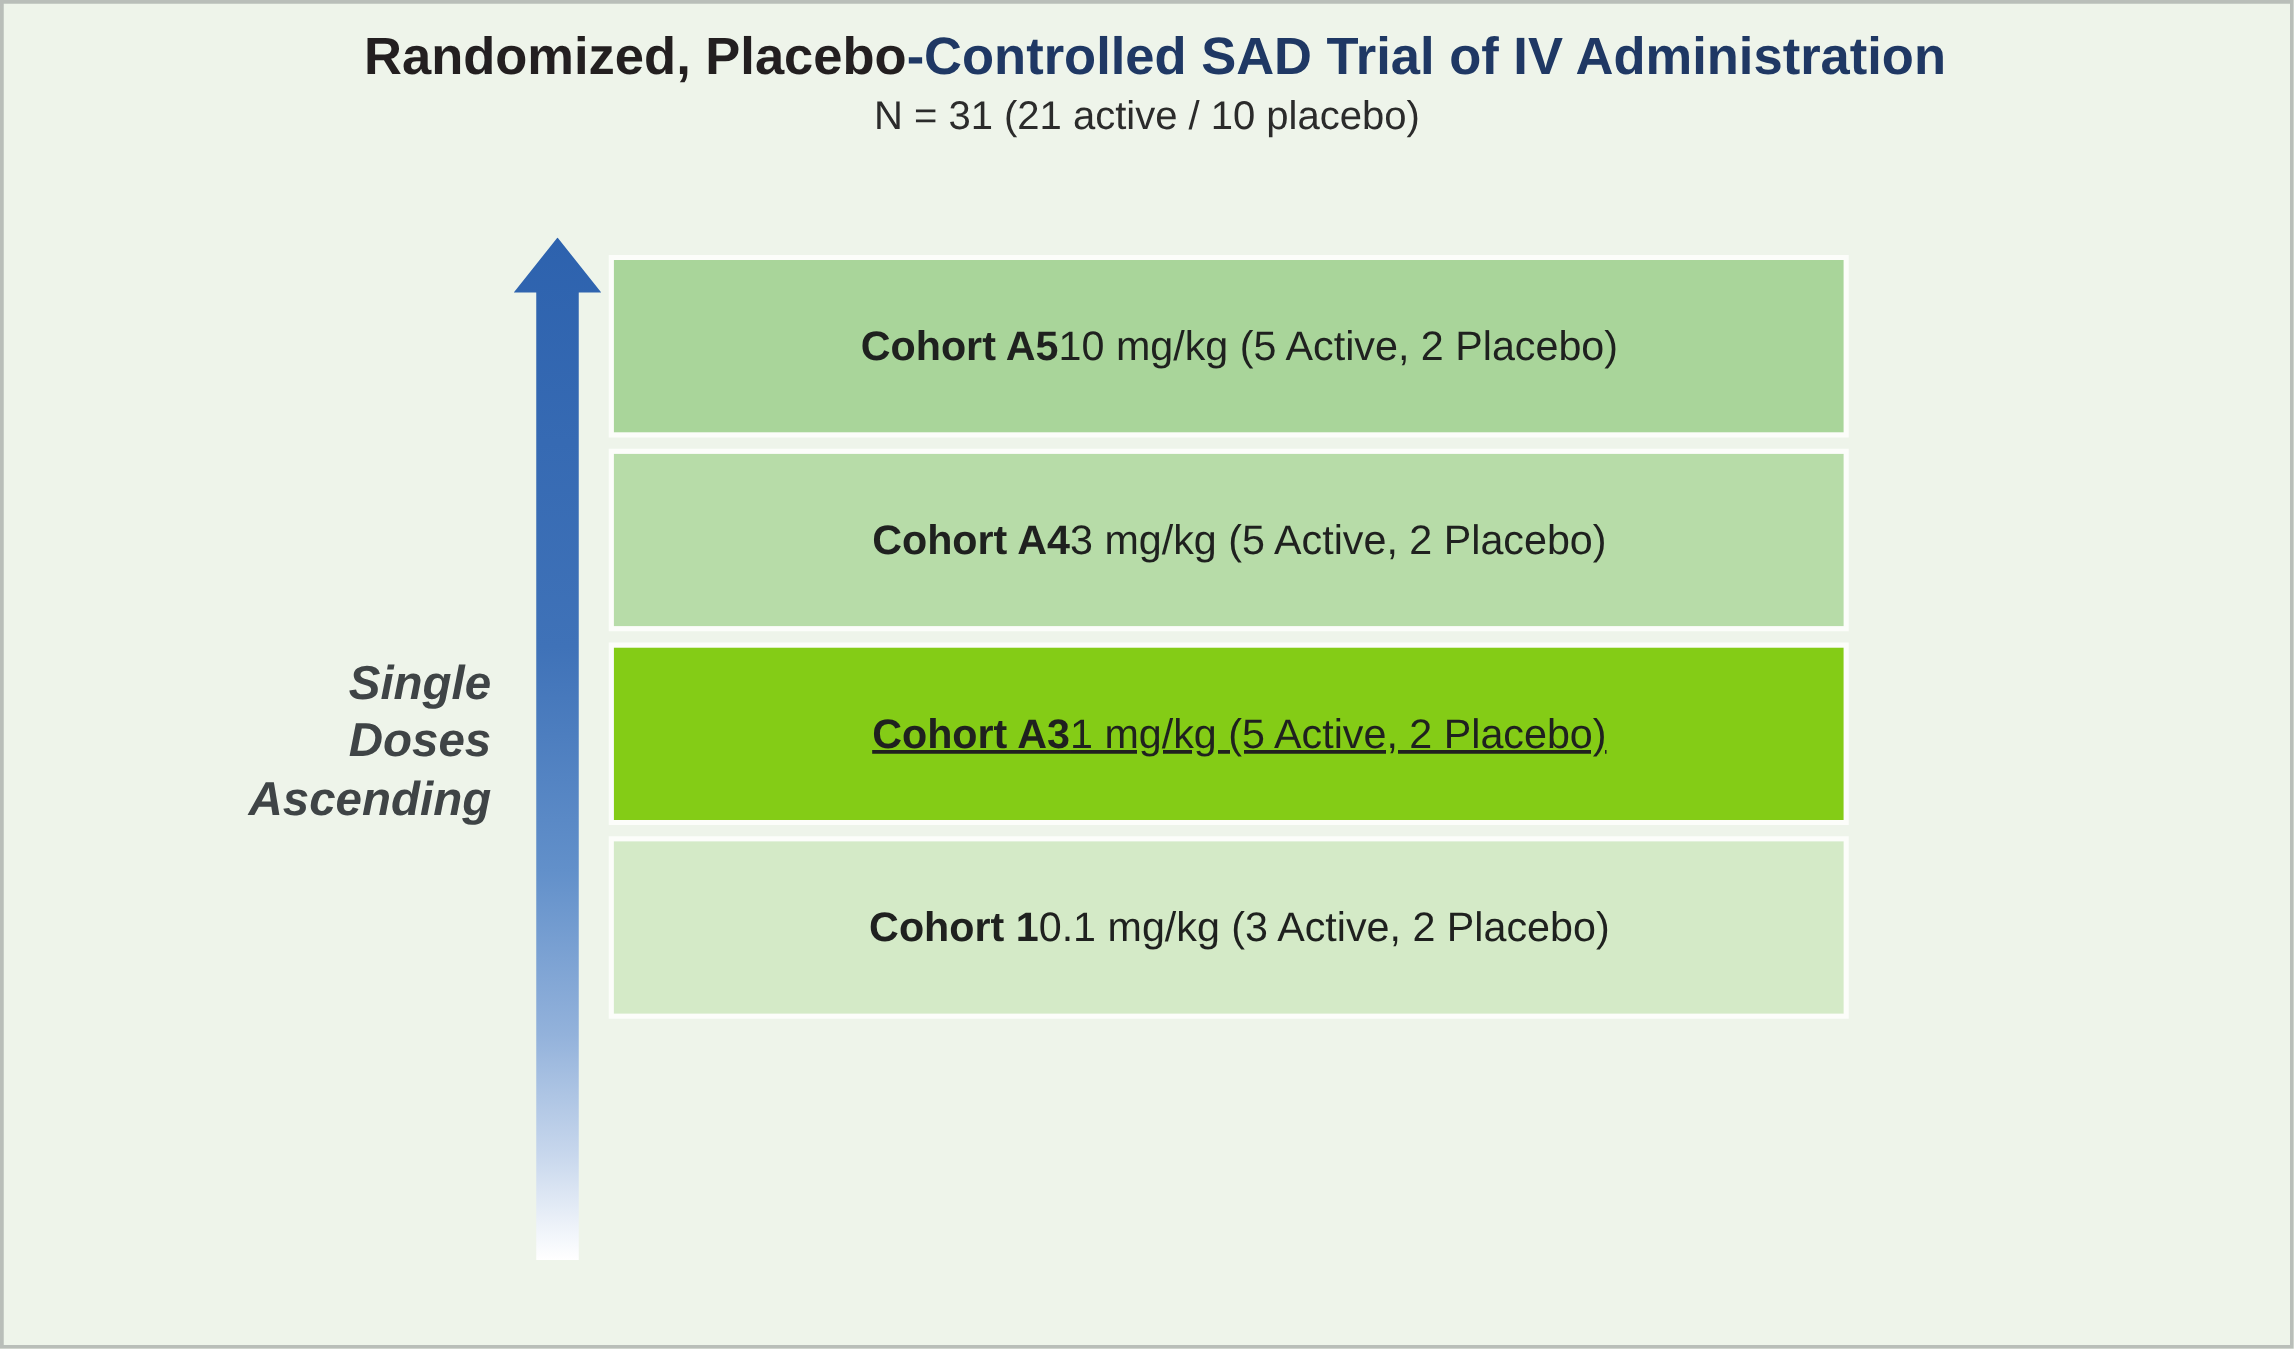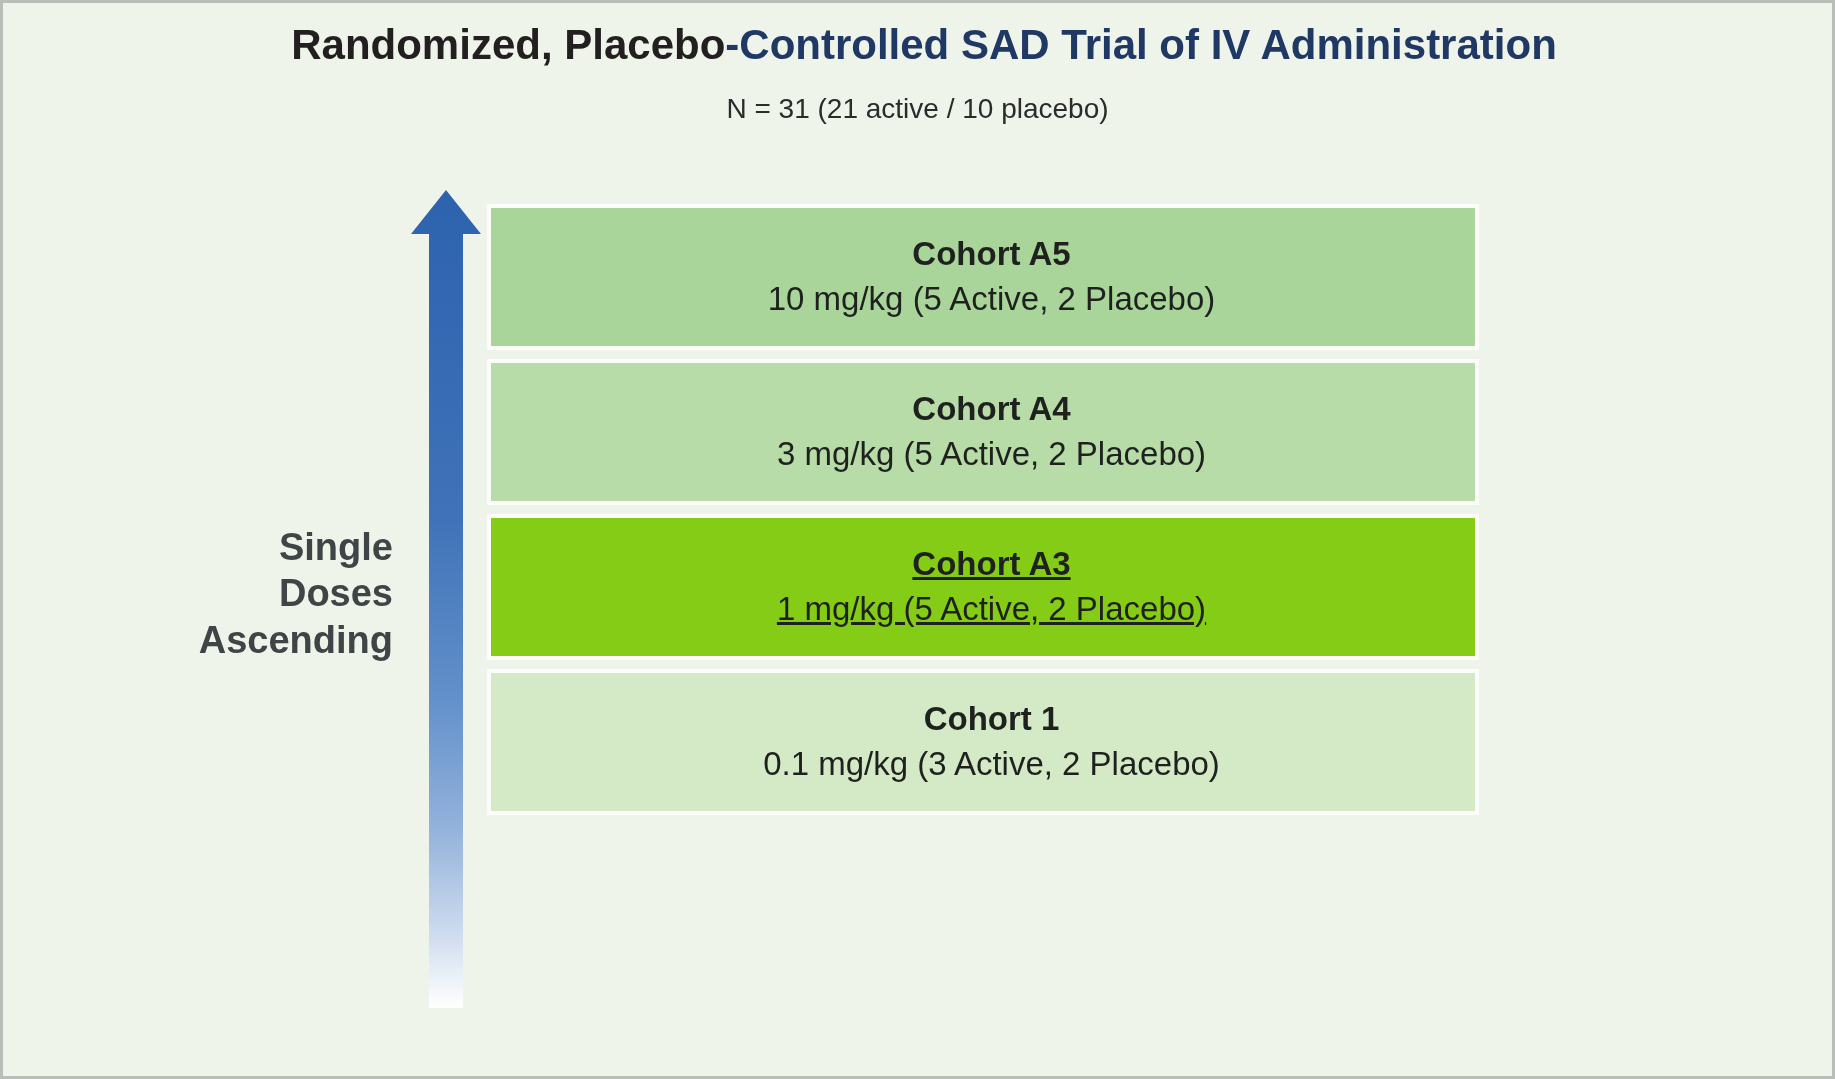--- a/index.html
+++ b/index.html
@@ -26,52 +26,53 @@
   .title {
     font-size: 42px;
     font-weight: bold;
     line-height: 1.15;
     white-space: nowrap;
     padding-left: 13px;
   }
   .title .t1 { color: var(--title-black, #231f20); }
   .title .t2 { color: var(--title-navy, #1f3864); }
   .subtitle {
-    margin-top: 24px;
-    font-size: 28px;
+    margin-top: 5px;
+    font-size: 32px;
     color: var(--subtitle, #2b2b2b);
   }
   .arrow {
     position: absolute;
     left: 408px;
     top: 187px;
   }
   .side-label {
     position: absolute;
     left: 80px;
     top: 521px;
     width: 310px;
     text-align: right;
     font-size: 38px;
     font-weight: bold;
     color: var(--label, #3f4446);
     line-height: 1.22;
+    font-style: italic;
   }
   .cohort-col {
     position: absolute;
     left: 488px;
     top: 205px;
     width: 984px;
   }
   .cohort-box {
     height: 138px;
     margin-bottom: 17px;
     outline: 4px solid var(--box-stroke, #fcfdfa);
     display: flex;
-    flex-direction: column;
+    flex-direction: row;
     justify-content: center;
     align-items: center;
     text-align: center;
     color: var(--box-text, #1f211f);
     padding-left: 17px;
   }
   .cohort-name { font-size: 33px; font-weight: bold; line-height: 1.35; }
   .cohort-dose { font-size: 33px; line-height: 1.35; }
 </style>
 </head>

